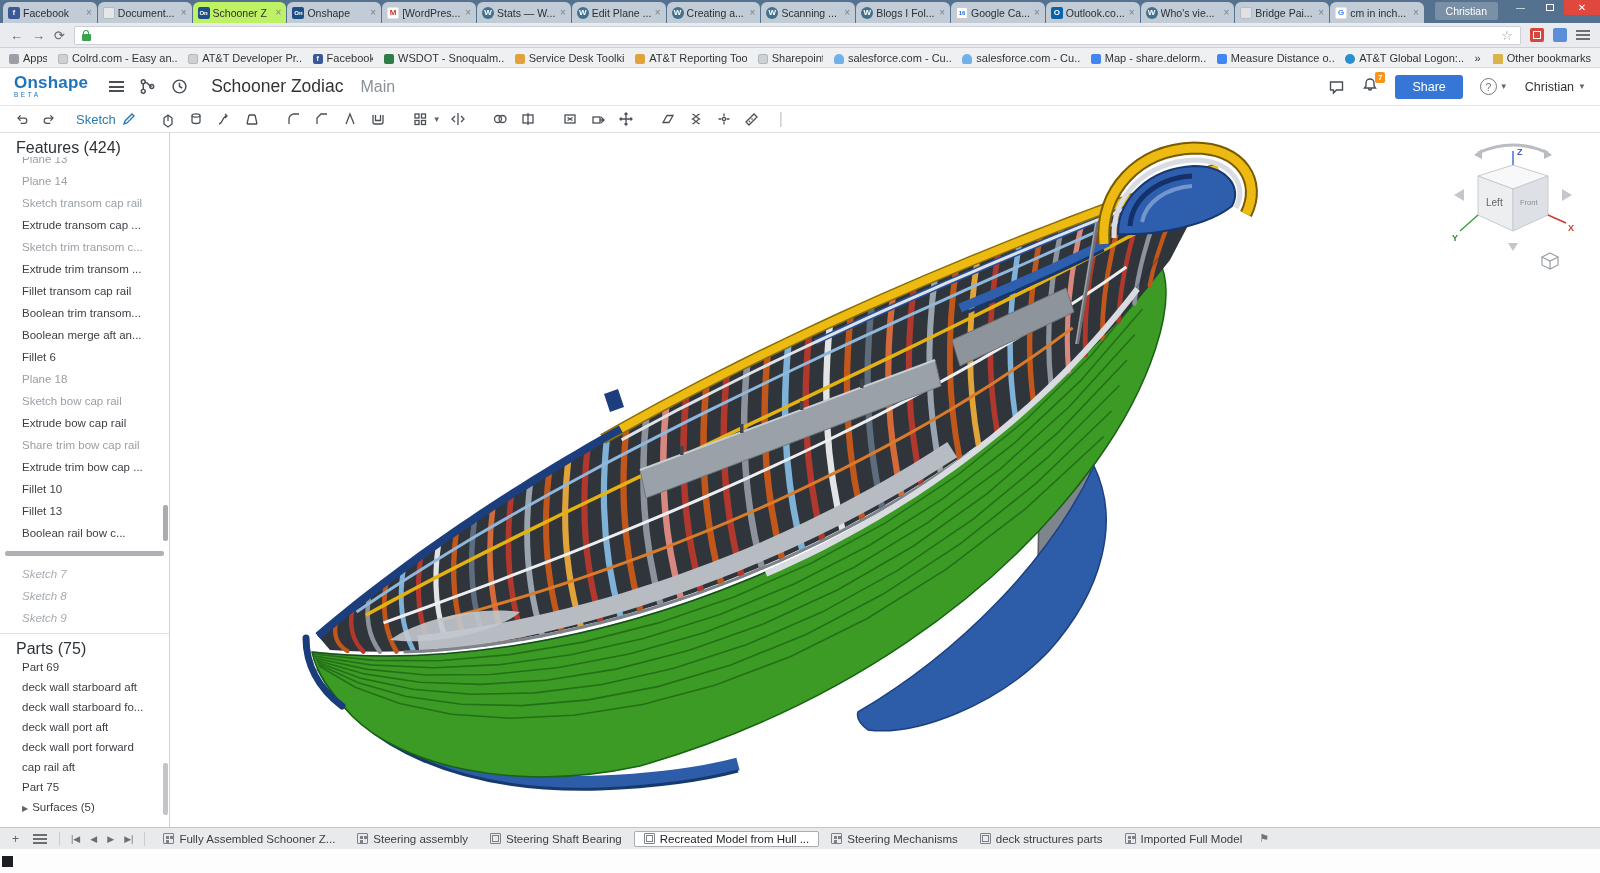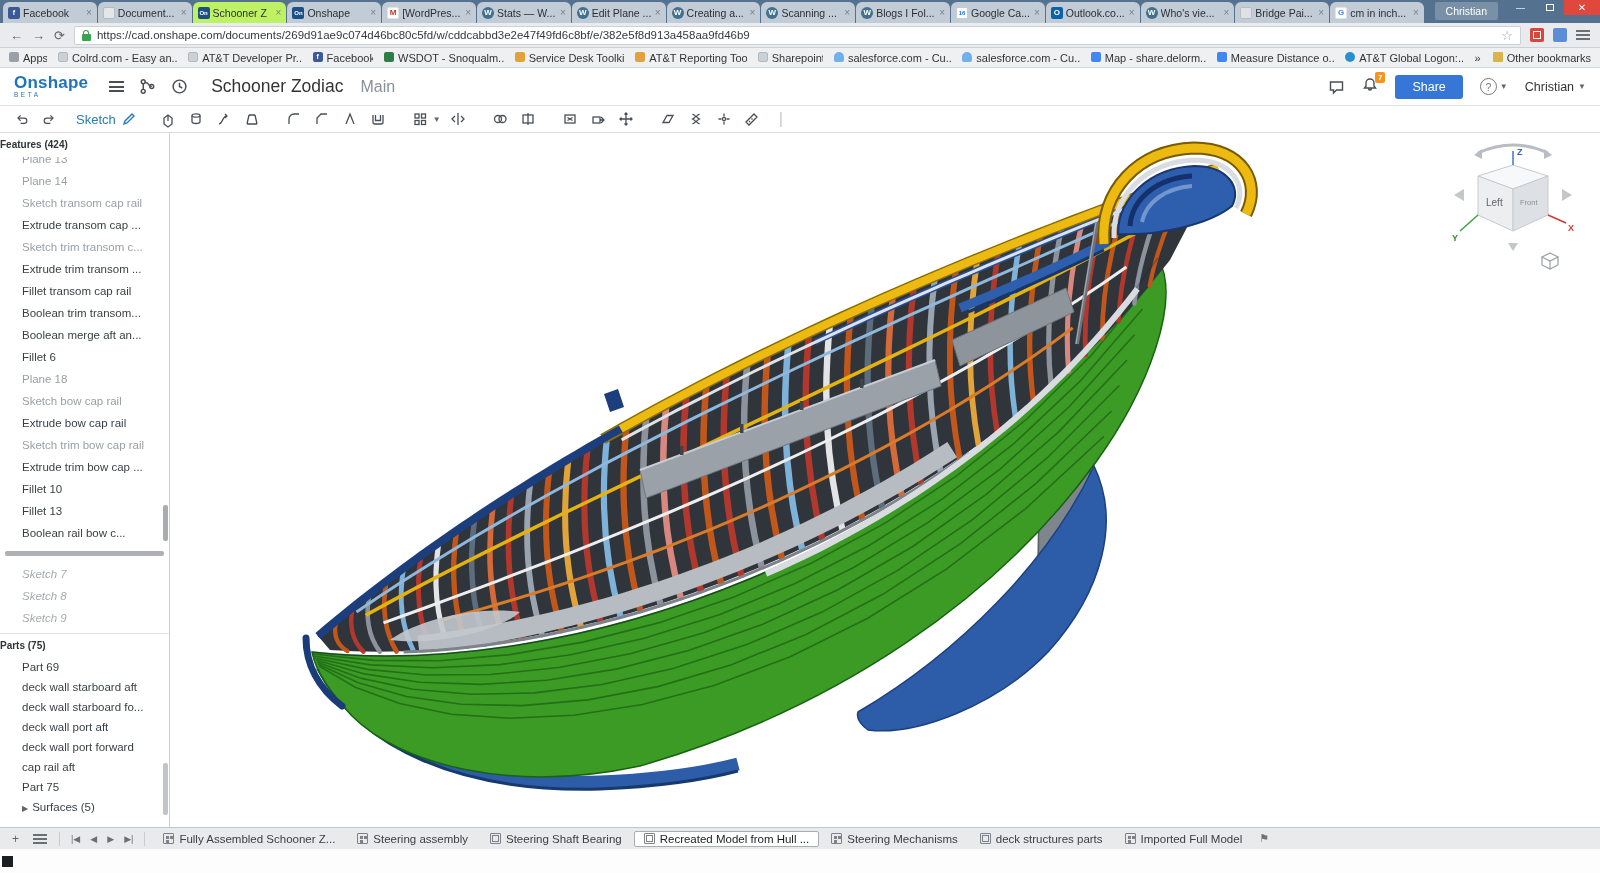--- a/index.html
+++ b/index.html
@@ -38,21 +38,21 @@
 .url-text{white-space:nowrap;overflow:hidden}
 .url-star{margin-left:auto;color:#9aa0a6;font-size:13px}
 .ext{width:14px;height:14px;border-radius:2px;flex:0 0 14px}
 .ext-red{background:#d9453c;box-shadow:inset 0 0 0 3px #d9453c,inset 0 0 0 4px #fff}
 .ext-blue{background:#5b8ed6}
 .menu-bars{width:14px;display:flex;flex-direction:column;gap:2px}
 .menu-bars i{height:2px;background:#6a6f74;display:block}
 
 
 .bmbar{position:absolute;top:48px;left:0;width:1600px;height:20px;background:#eef0f2;border-bottom:1px solid #d6d9dc;display:flex;align-items:center;gap:11px;padding:0 9px;font-size:11px;color:#333;white-space:nowrap;overflow:hidden}
-.bm{display:flex;align-items:flex-start;gap:4px;overflow:hidden}
+.bm{display:flex;align-items:flex-end;gap:4px;overflow:hidden}
 .bm-label{overflow:hidden;white-space:nowrap}
 .bm-ic{width:10px;height:10px;border-radius:2px;flex:0 0 10px;font-size:7px;color:#fff;display:flex;align-items:center;justify-content:center;font-weight:bold}
 .ic-apps{background:#9aa0a6}
 .ic-page{background:#ccd1d6;border:1px solid #b3b8bd}
 .ic-facebook{background:#3b5998}
 .ic-wsdot{background:#2e7d46}
 .ic-toolkit{background:#e2a23b}
 .ic-cloud{background:#6fb1e8;border-radius:50% 50% 2px 2px}
 .ic-map{background:#4285f4}
 .ic-globe{background:#2a8fd0;border-radius:50%}
@@ -82,21 +82,21 @@
 .tool{width:22px;height:20px;display:flex;align-items:center;justify-content:center}
 .tool svg{stroke:#4a4f55;fill:none;stroke-width:1.3}
 .tool.gap{margin-left:14px}
 .sketch-btn{display:flex;align-items:flex-end;gap:5px;color:#2a7ab5;font-size:13px;background:none;border:none;margin:0 14px 0 10px}
 .sketch-btn svg{stroke:#2a7ab5;fill:none;stroke-width:1.4}
 .tb-caret{font-size:8px;color:#666;margin-left:-4px}
 .tb-end{color:#c6c9cc;margin-left:10px}
 
 
 .sidebar{position:absolute;left:0;top:133px;width:170px;height:694px;background:#fff;border-right:1px solid #cdd0d3;font-size:11.5px;color:#3a3f44;overflow:hidden}
-.feat-header,.parts-header{font-weight:bold;font-size:10px;color:#2e3338;padding:6px 0 4px;height:24px}
+.feat-header,.parts-header{font-weight:normal;font-size:16px;color:#2e3338;padding:6px 16px 4px;height:24px}
 .parts-header{border-top:1px solid #e0e2e5}
 .feature-list{height:476px;overflow:hidden}
 .feat{height:22px;line-height:22px;padding-left:22px;white-space:nowrap;overflow:hidden}
 .feat.first{margin-top:-9px}
 .feat.muted{color:#9aa0a6}
 .feat.suppressed{color:#a6abb0;font-style:italic}
 .rollback-bar{height:5px;background:#adb1b5;margin:7px 5px;border-radius:2px}
 .part{height:20px;line-height:20px;padding-left:22px;white-space:nowrap;overflow:hidden}
 .part .pcaret{font-size:8px;color:#5f6469;margin-right:4px}
 .sb-thumb{position:absolute;width:5px;border-radius:2px;background:#a9adb2}
@@ -220,21 +220,20 @@
     <div class="winbtn close">✕</div>
   </div>
 </div>
 
 <div class="addrbar">
   <span class="navbtn">←</span>
   <span class="navbtn">→</span>
   <span class="navbtn">⟳</span>
   <div class="urlbox">
     <span class="lock"></span>
-    <span class="url-text">https://cad.onshape.com/documents/269d91ae9c074d46bc80c5fd/w/cddcabbd3e2e47f49fd6c8bf/e/382e5f8d913a458aa9fd46b9</span>
     <span class="url-star">☆</span>
   </div>
   <span class="ext ext-red"></span>
   <span class="ext ext-blue"></span>
   <span class="menu-bars">
       <i></i>
       <i></i>
       <i></i>
     </span>
 </div>
@@ -490,21 +489,21 @@
       <div class="feat">Extrude transom cap ...</div>
       <div class="feat muted">Sketch trim transom c...</div>
       <div class="feat">Extrude trim transom ...</div>
       <div class="feat">Fillet transom cap rail</div>
       <div class="feat">Boolean trim transom...</div>
       <div class="feat">Boolean merge aft an...</div>
       <div class="feat">Fillet 6</div>
       <div class="feat muted">Plane 18</div>
       <div class="feat muted">Sketch bow cap rail</div>
       <div class="feat">Extrude bow cap rail</div>
-      <div class="feat muted">Sketch trim bow cap rail</div>
+      <div class="feat muted">Share trim bow cap rail</div>
       <div class="feat">Extrude trim bow cap ...</div>
       <div class="feat">Fillet 10</div>
       <div class="feat">Fillet 13</div>
       <div class="feat">Boolean rail bow c...</div>
       <div class="rollback-bar"></div>
       <div class="feat suppressed">Sketch 7</div>
       <div class="feat suppressed">Sketch 8</div>
       <div class="feat suppressed">Sketch 9</div>
       <div class="feat suppressed">Plane 16</div>
     </div>

